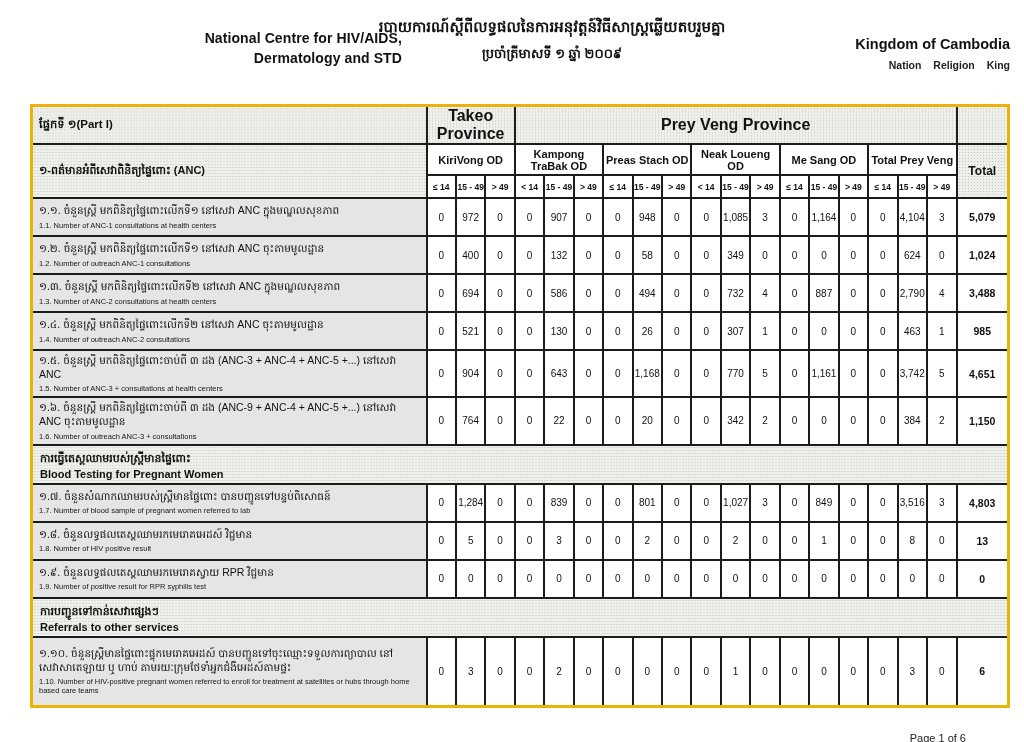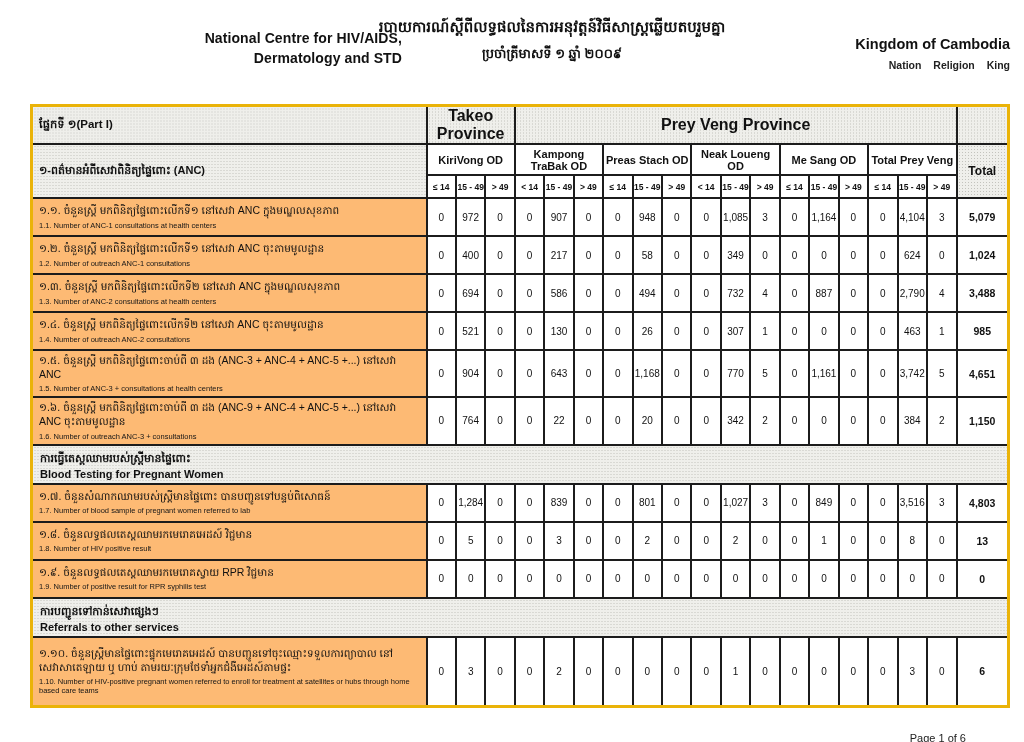--- a/index.html
+++ b/index.html
@@ -43,21 +43,21 @@
     background-size: 3px 3px;
   }
 
   .part-cell { text-align: left; padding: 4px 6px; font-size: 11.5px; font-weight: bold; height: 28px; }
   .prov-cell { text-align: center; font-size: 16px; font-weight: bold; height: 28px; }
   .anc-cell  { text-align: left; padding: 2px 6px; font-size: 11px; font-weight: bold; }
   .od-cell   { text-align: center; font-size: 11px; font-weight: bold; height: 31px; padding: 1px; }
   .age-cell  { text-align: center; font-size: 8.5px; font-weight: bold; height: 23px; }
   .total-head { text-align: center; font-size: 12px; font-weight: bold; }
 
-  .label-cell { text-align: left; padding: 3px 6px; background: #fdba74; }
+  .label-cell { text-align: left; padding: 3px 6px; background: #e5e5e5; }
   .khmer-line { font-size: 10.5px; line-height: 1.3; }
   .eng-line   { font-size: 7.5px; margin-top: 3px; color: #161616; }
   .val-cell   { text-align: center; font-size: 10px; height: 38px; background: #fff; }
   .row-tall .val-cell { height: 70px; }
   .total-cell { font-weight: bold; font-size: 10.5px; }
 
   .band-cell { padding: 2px 0 0 0; }
   .band-khmer   { font-size: 11px; font-weight: bold; padding: 3px 7px 1px; }
   .band-english { font-size: 11px;  font-weight: bold; padding: 0 7px 3px; }
 
@@ -152,21 +152,21 @@
       </tr>
       <tr>
         <td class="label-cell">
           <div class="khmer-line">១.២. ចំនួនស្ត្រី មកពិនិត្យផ្ទៃពោះលើកទី១ នៅសេវា ANC ចុះតាមមូលដ្ឋាន</div>
           <div class="eng-line">1.2. Number of outreach ANC-1 consultations</div>
         </td>
         <td class="val-cell">0</td>
         <td class="val-cell">400</td>
         <td class="val-cell">0</td>
         <td class="val-cell">0</td>
-        <td class="val-cell">217</td>
+        <td class="val-cell">132</td>
         <td class="val-cell">0</td>
         <td class="val-cell">0</td>
         <td class="val-cell">58</td>
         <td class="val-cell">0</td>
         <td class="val-cell">0</td>
         <td class="val-cell">349</td>
         <td class="val-cell">0</td>
         <td class="val-cell">0</td>
         <td class="val-cell">0</td>
         <td class="val-cell">0</td>

